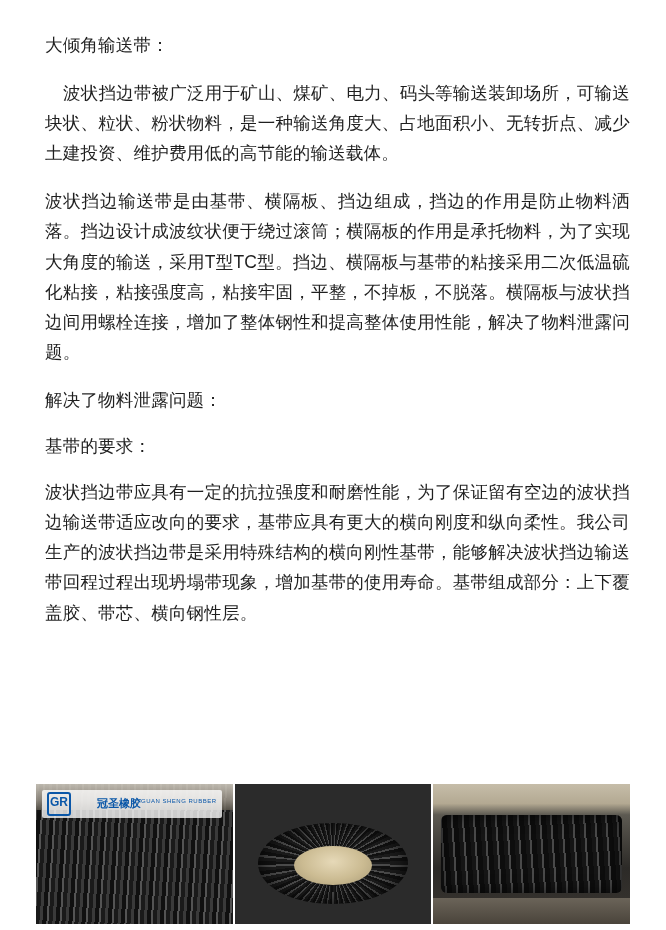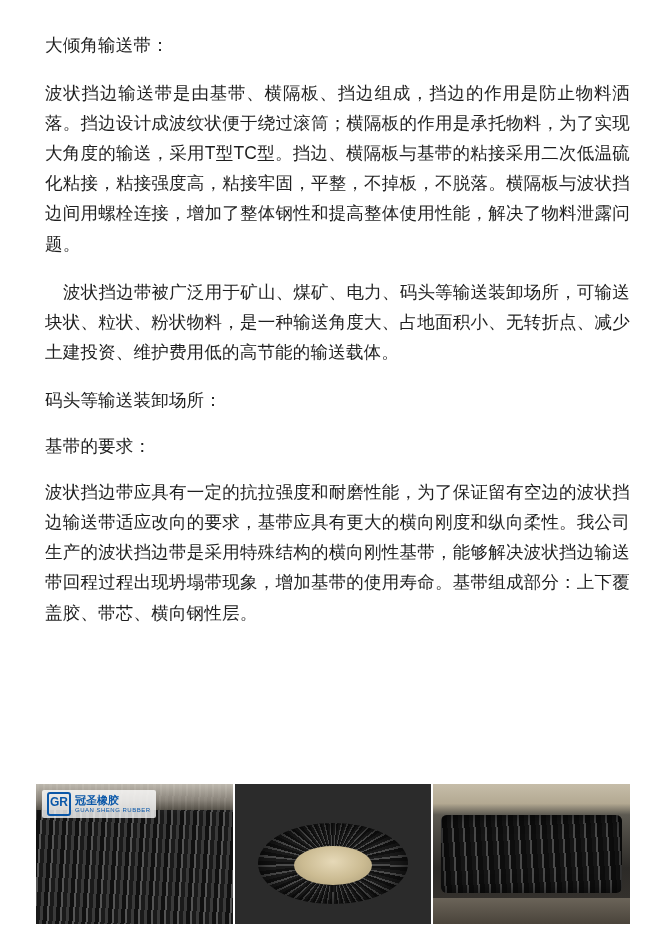--- a/index.html
+++ b/index.html
@@ -165,22 +165,23 @@
     border: 2px solid #0a57a8;
     border-radius: 3px;
     color: #0a57a8;
     font-size: 12px;
     font-weight: 700;
     line-height: 16px;
     text-align: center;
   }
   .wm-text {
     display: flex;
-    flex-direction: column;
+    flex-direction: row;
     line-height: 1.05;
+    margin-left: 22px;
   }
   .wm-cn {
     color: #0a57a8;
     font-size: 11px;
     font-weight: 700;
   }
   .wm-en {
     color: #0a57a8;
     font-size: 6px;
     letter-spacing: 0.5px;
@@ -188,25 +189,25 @@
 </style>
 </head>
 <body>
 
 <div class="page">
 
 
   <div class="body-text">
     <p class="para">大倾角输送带：</p>
 
+    <p class="para indent">波状挡边带被广泛用于矿山、煤矿、电力、码头等输送装卸场所，可输送块状、粒状、粉状物料，是一种输送角度大、占地面积小、无转折点、减少土建投资、维护费用低的高节能的输送载体。</p>
+
     <p class="para">波状挡边输送带是由基带、横隔板、挡边组成，挡边的作用是防止物料洒落。挡边设计成波纹状便于绕过滚筒；横隔板的作用是承托物料，为了实现大角度的输送，采用T型TC型。挡边、横隔板与基带的粘接采用二次低温硫化粘接，粘接强度高，粘接牢固，平整，不掉板，不脱落。横隔板与波状挡边间用螺栓连接，增加了整体钢性和提高整体使用性能，解决了物料泄露问题。</p>
 
-    <p class="para indent">波状挡边带被广泛用于矿山、煤矿、电力、码头等输送装卸场所，可输送块状、粒状、粉状物料，是一种输送角度大、占地面积小、无转折点、减少土建投资、维护费用低的高节能的输送载体。</p>
-
-    <p class="para tight">码头等输送装卸场所：</p>
+    <p class="para tight">解决了物料泄露问题：</p>
 
     <p class="para tight">基带的要求：</p>
 
     <p class="para">波状挡边带应具有一定的抗拉强度和耐磨性能，为了保证留有空边的波状挡边输送带适应改向的要求，基带应具有更大的横向刚度和纵向柔性。我公司生产的波状挡边带是采用特殊结构的横向刚性基带，能够解决波状挡边输送带回程过程出现坍塌带现象，增加基带的使用寿命。基带组成部分：上下覆盖胶、带芯、横向钢性层。</p>
   </div>
 
   <div class="gallery">
 
     <div class="photo photo-1">
       <div class="watermark">

